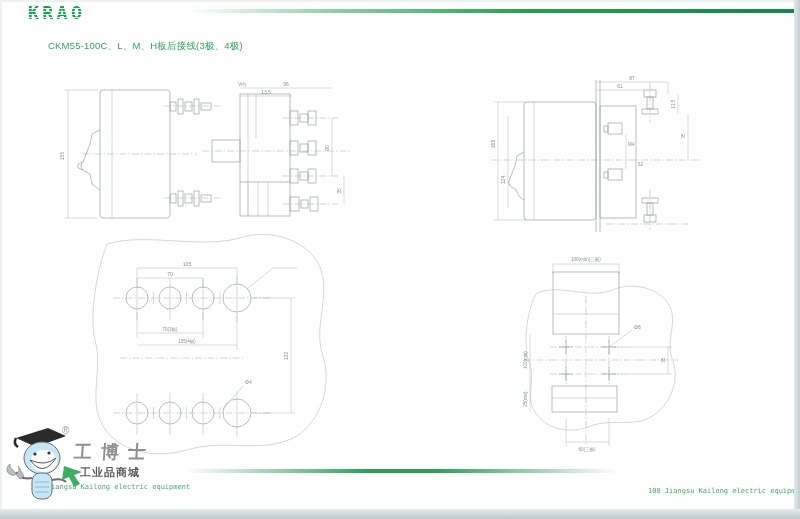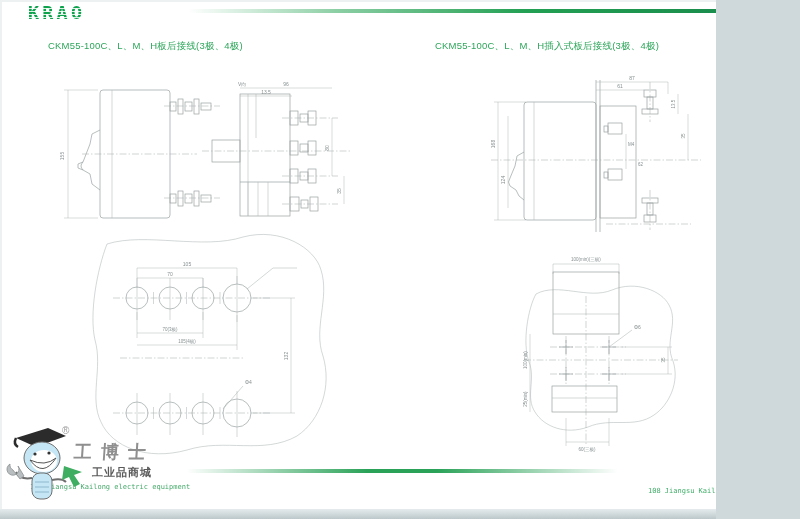--- a/index.html
+++ b/index.html
@@ -1,16 +1,16 @@
 <!DOCTYPE html>
 <html><head>
 <meta charset="utf-8">
 <style>
   html,body{margin:0;padding:0;background:#cfd8da;}
-  #frame{position:relative;width:716px;height:519px;background:#eef1f2;overflow:hidden;
+  #frame{position:relative;width:800px;height:519px;background:#eef1f2;overflow:hidden;
          font-family:"Liberation Sans",sans-serif;}
   #page{position:absolute;left:2px;top:2px;width:792px;height:507px;background:#ffffff;}
   .edge-right{position:absolute;left:794px;top:0;width:6px;height:519px;background:linear-gradient(90deg,#e2e9ea,#c2ced1);}
   .edge-bottom{position:absolute;left:0;top:509px;width:800px;height:10px;background:linear-gradient(#e6eced,#bcc8cb);}
   
   .logo-wrap{position:absolute;left:28px;top:3px;width:90px;height:20px;}
   .logo{font-family:"DejaVu Sans Mono",monospace;font-weight:bold;font-size:17px;color:#0da24c;
         letter-spacing:3px;transform:scale(1.08,1.0);transform-origin:left top;}
   .logo-stripes{position:absolute;inset:0;background:repeating-linear-gradient(0deg,rgba(255,255,255,0) 0 2px,rgba(255,255,255,.85) 2px 3px);pointer-events:none;}
   .hbar{position:absolute;left:188px;top:9px;width:612px;height:4px;border-radius:2px;
@@ -23,41 +23,40 @@
   .ln{stroke:#9aa2a2;stroke-width:.7;fill:none;}
   .lt{stroke:#a8b0b0;stroke-width:.5;fill:none;}
   .cl{stroke:#a3abab;stroke-width:.5;fill:none;stroke-dasharray:7 2 1.5 2;}
   .dim{stroke:#b0b7b7;stroke-width:.5;fill:none;}
   .lbl{font-family:"Liberation Sans",sans-serif;font-size:5px;fill:#879090;}
   .lbl45{font-size:4.5px;}
   
   .wm-reg{position:absolute;left:62px;top:425px;font-size:10px;color:#9a9a9a;}
   .wm-brand{position:absolute;left:74px;top:440px;font-family:"Liberation Serif",serif;font-weight:bold;
             font-size:18px;color:#8f8f8f;letter-spacing:9px;transform:skewX(-4deg);}
-  .wm-banner{position:absolute;left:92px;top:465px;font-size:11px;font-weight:bold;color:#5a5a5a;letter-spacing:1px;text-align:right;}
+  .wm-banner{position:absolute;left:80px;top:465px;font-size:11px;font-weight:bold;color:#5a5a5a;letter-spacing:1px;text-align:right;}
   .wm-note{position:absolute;left:30px;top:483px;font-family:"DejaVu Sans Mono",monospace;font-size:7px;color:#46a96b;white-space:nowrap;}
   .wm-url{position:absolute;left:13px;top:487px;font-size:15.5px;color:#a8a8a8;letter-spacing:.5px;}
   
   .fbar{position:absolute;left:186px;top:469px;width:432px;height:4px;border-radius:2px;
         background:linear-gradient(90deg,rgba(42,162,88,0),#2aa258 42%,#2aa258 58%,rgba(42,162,88,0));}
   .fpage{position:absolute;left:648px;top:487px;font-family:"DejaVu Sans Mono",monospace;font-size:7px;color:#3fae68;white-space:nowrap;}
 </style>
 </head>
 <body>
 
 <div id="frame">
 <div id="page"></div>
 
 <div class="logo-wrap">
   <div class="logo">KRAO</div>
   <div class="logo-stripes"></div>
 </div>
 <div class="hbar"></div>
 <div class="sec-title left">CKM55-100C、L、M、H板后接线(3极、4极)</div>
-<div class="sec-title right">CKM55-100C、L、M、H插入式板后接线(3极、4极)</div>
 
 <svg style="left:52px;top:78px" width="310" height="158" viewBox="0 0 310 158">
 
   <line class="dim" x1="16" y1="12" x2="16" y2="140"></line>
   <line class="dim" x1="12" y1="12" x2="46" y2="12"></line>
       <line class="dim" x1="12" y1="140" x2="46" y2="140"></line>
   <text class="lbl" x="12" y="78" transform="rotate(-90 12 78)" text-anchor="middle">155</text>
 
   <rect class="ln" x="48" y="12" width="70" height="128" rx="3"></rect>
   <line class="lt" x1="60" y1="12" x2="60" y2="140"></line>

